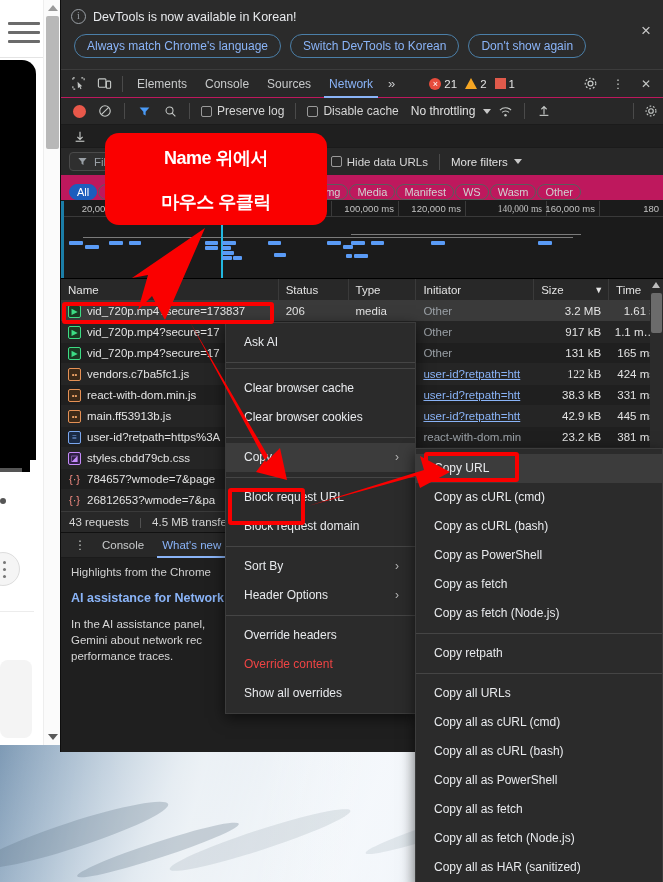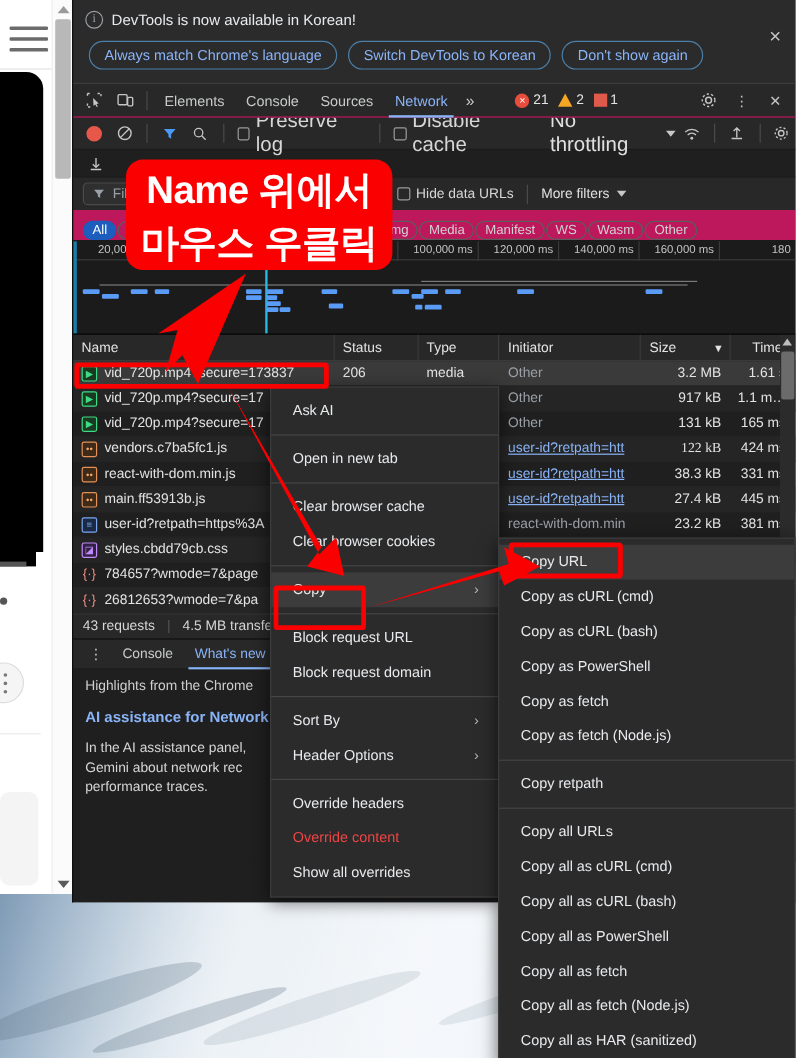--- a/index.html
+++ b/index.html
@@ -125,21 +125,21 @@
   .counters { display:flex; align-items:center; gap:3px; margin-left: 28px; font-size: 11.5px; }
   .cnt { display:flex; align-items:center; gap:3px; margin-right: 5px; }
   .badge-err { width:12px;height:12px;border-radius:50%;background:#e74c3c;color:#fff;font-size:9px;line-height:12px;text-align:center; }
   .badge-warn { width:0;height:0;border-left:6px solid transparent;border-right:6px solid transparent;border-bottom:11px solid #f5a623; }
   .badge-info { width:11px;height:11px;background:#e05a4b; }
   .ts-right { margin-left: auto; display: flex; align-items: center; gap: 2px; padding-right: 4px; }
 
   
   .nettool {
     display:flex; align-items:center; height: 27px; background:#282828;
-    border-bottom: 1px solid #1b1b1b; padding-left: 6px; gap: 2px; font-size: 17px;
+    border-bottom: 1px solid #1b1b1b; padding-left: 6px; gap: 2px; font-size: 12px;
   }
   .rec-dot { width:13px;height:13px;border-radius:50%;border:2px solid #e8584a; background:#e8584a; }
   .ico-btn { width: 24px; height: 24px; display:flex;align-items:center;justify-content:center; color:#c4c7c5; cursor:pointer; }
   .chkwrap { display:flex;align-items:center;gap:5px; color:#d6d6d6; cursor:pointer; padding: 0 4px;}
   .chkbox { width:11px;height:11px;border:1px solid #9a9a9a; border-radius:2px; }
   .throttle { color:#e0e0e0; padding-left: 6px; cursor:pointer;}
   .caret { border-left:4px solid transparent;border-right:4px solid transparent;border-top:5px solid #c8c8c8; margin-left:6px; }
 
   .exportrow { height: 22px; background:#1f1f1f; display:flex; align-items:center; padding-left: 10px; }
 
@@ -256,21 +256,21 @@
   #menu-copy  { left: 415px; top: 448px; width: 248px; }
 
   
   .anno-box {
     position: absolute; background: #fa0000; color: #fff; border-radius: 14px;
     font-weight: bold; text-align: center; z-index: 60;
     font-family: "Liberation Sans", sans-serif;
   }
   #anno-label {
     left: 105px; top: 133px; width: 222px; height: 92px;
-    font-size: 32px; line-height: 44px; padding-top: 3px; letter-spacing: -0.5px;
+    font-size: 18px; line-height: 44px; padding-top: 3px; letter-spacing: -0.5px;
   }
   .hl-rect {
     position: absolute; border: 4px solid #fa0000; border-radius: 3px; z-index: 55;
   }
   #hl-name { left: 62px; top: 302px; width: 212px; height: 22px; }
   #hl-copy { left: 228px; top: 488px; width: 77px; height: 37px; }
   #hl-copyurl { left: 424px; top: 452px; width: 95px; height: 30px; }
   .arrow-svg { position:absolute; left:0; top:0; width:663px; height:882px; z-index:58; pointer-events:none;}
 </style>
 </head>
@@ -471,21 +471,21 @@
   </div>
 
   <div class="timeline">
     <div class="tl-ruler">
       <div class="tl-tick" style="left:0px;width:70px;">20,000 ms</div>
       <div class="tl-tick" style="left:70px;width:67px;">40,000 ms</div>
       <div class="tl-tick" style="left:137px;width:67px;">60,000 ms</div>
       <div class="tl-tick" style="left:204px;width:67px;">80,000 ms</div>
       <div class="tl-tick" style="left:271px;width:67px;">100,000 ms</div>
       <div class="tl-tick" style="left:338px;width:67px;">120,000 ms</div>
-      <div class="tl-tick" style="left:405px;width:67px;">140,000 ms</div>
+      <div class="tl-tick" style="left:419px;width:67px;font-family:Liberation Serif, serif;">140,000 ms</div>
       <div class="tl-tick" style="left:472px;width:67px;">160,000 ms</div>
       <div class="tl-tick" style="left:539px;width:64px;">180</div>
     </div>
     <div class="tl-leftedge"></div>
     <div class="tl-line" style="left:22px;top:36px;width:490px;"></div>
     <div class="tl-line" style="left:290px;top:33px;width:230px;"></div>
     <div class="tl-cursor" style="left:160px;"></div>
     <div class="tl-bar" style="left:8px;top:40px;width:14px;"></div>
     <div class="tl-bar" style="left:24px;top:44px;width:14px;"></div>
     <div class="tl-bar" style="left:48px;top:40px;width:14px;"></div>
@@ -512,21 +512,21 @@
   <div style="position:relative;">
     <div class="thead">
       <div class="th" style="width:218px;">Name</div>
       <div class="th" style="width:70px;">Status</div>
       <div class="th" style="width:68px;">Type</div>
       <div class="th" style="width:118px;">Initiator</div>
       <div class="th" style="width:75px; display:flex; align-items:center; gap:6px;">
         <span>Size</span>
         <span style="margin-left:auto;padding-right:5px;font-size:9px;">▼</span>
       </div>
-      <div class="th" style="width:54px; border-right:none;text-align:center;">Time</div>
+      <div class="th" style="width:54px; border-right:none;">Time</div>
     </div>
     <div class="rows" id="rows">
         <div class="row sel">
           <div class="cell" style="width:218px;display:flex;align-items:center;">
             <span class="fico media">▶</span>
             <span>vid_720p.mp4?secure=173837</span>
           </div>
           <div class="cell" style="width:70px;">206</div>
           <div class="cell" style="width:68px;">media</div>
           <div class="cell muted" style="width:118px;">Other</div>
@@ -578,21 +578,21 @@
           <div class="cell num" style="width:54px;">331 ms</div>
         </div>
         <div class="row alt">
           <div class="cell" style="width:218px;display:flex;align-items:center;">
             <span class="fico js">••</span>
             <span>main.ff53913b.js</span>
           </div>
           <div class="cell" style="width:70px;"></div>
           <div class="cell" style="width:68px;"></div>
           <div class="cell" style="width:118px;"><span class="initlink">user-id?retpath=htt</span></div>
-          <div class="cell num" style="width:75px;">27.4 kB</div>
+          <div class="cell num" style="width:75px;">42.9 kB</div>
           <div class="cell num" style="width:54px;">445 ms</div>
         </div>
         <div class="row">
           <div class="cell" style="width:218px;display:flex;align-items:center;">
             <span class="fico doc">≡</span>
             <span>user-id?retpath=https%3A</span>
           </div>
           <div class="cell" style="width:70px;"></div>
           <div class="cell" style="width:68px;"></div>
           <div class="cell muted" style="width:118px;">react-with-dom.min</div>
@@ -669,23 +669,20 @@
       <div class="a-dn"></div>
     </div>
   </div>
 </div>
 
 <div class="ctxmenu" id="menu-main">
     <div class="mi">
       <span>Ask AI</span>
     </div>
     <div class="msep"></div>
-    <div class="mi">
-      <span>Open in new tab</span>
-    </div>
     <div class="msep"></div>
     <div class="mi">
       <span>Clear browser cache</span>
     </div>
     <div class="mi">
       <span>Clear browser cookies</span>
     </div>
     <div class="msep"></div>
     <div class="mi hl">
       <span>Copy</span>

